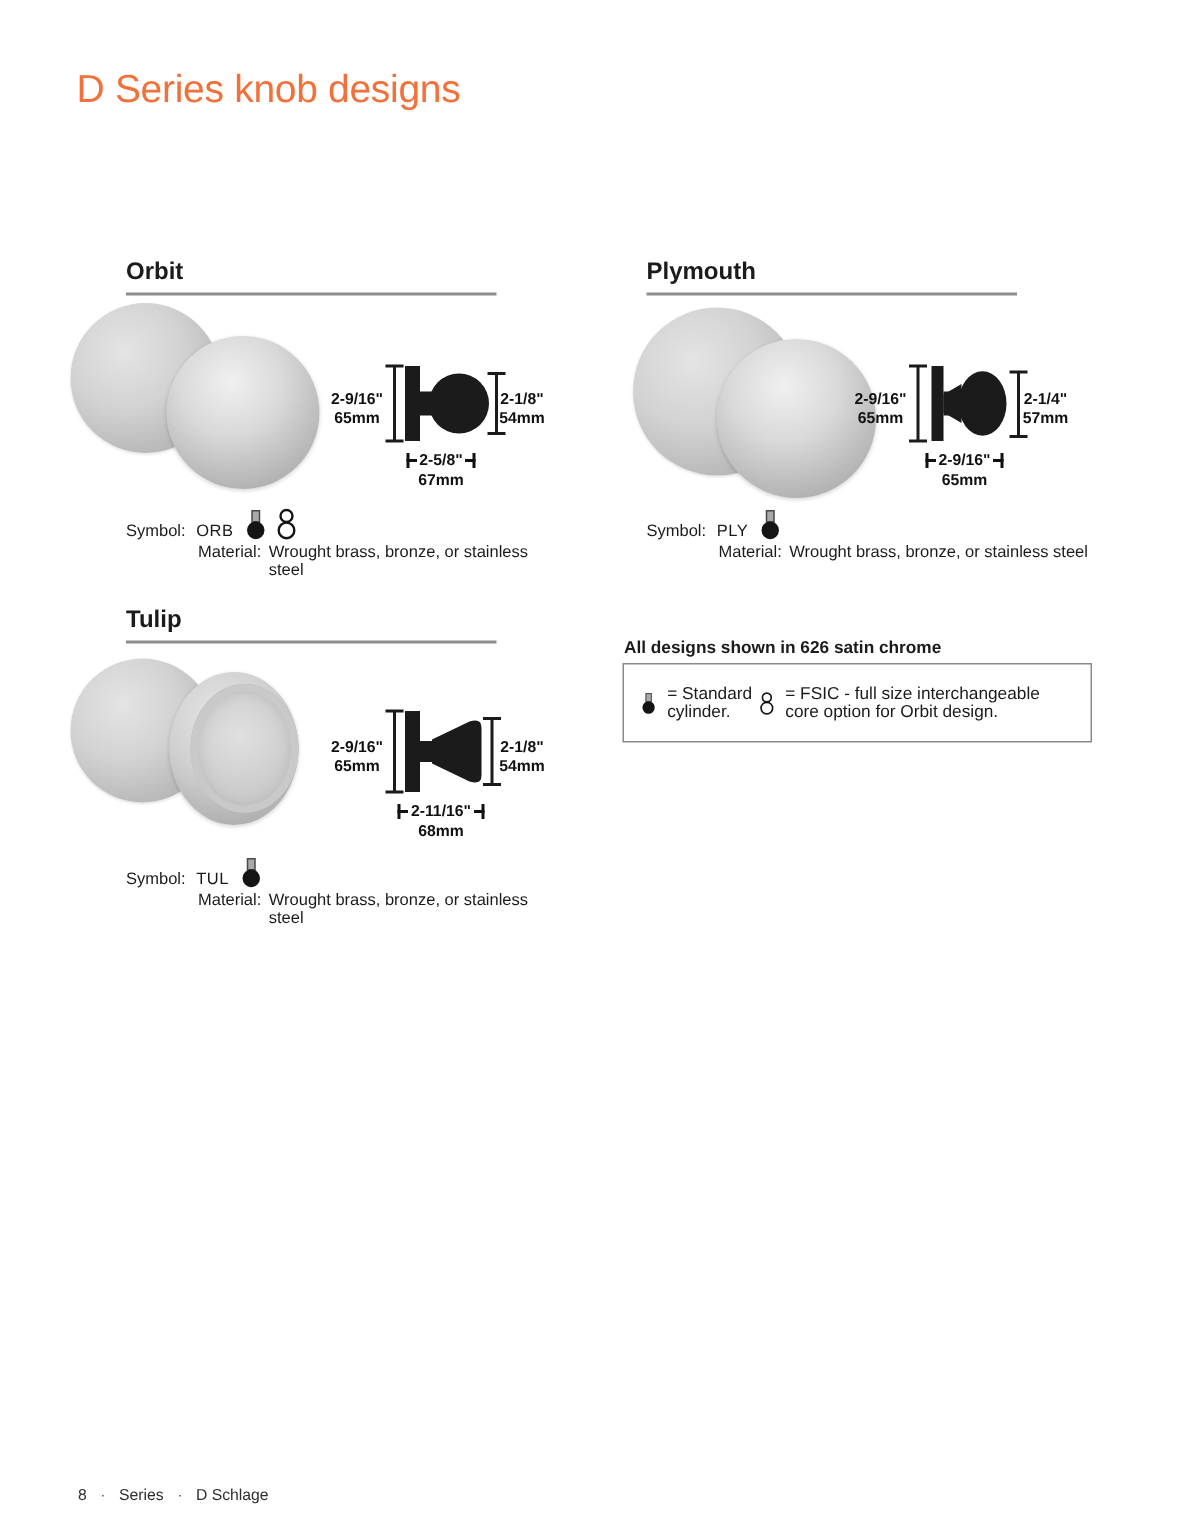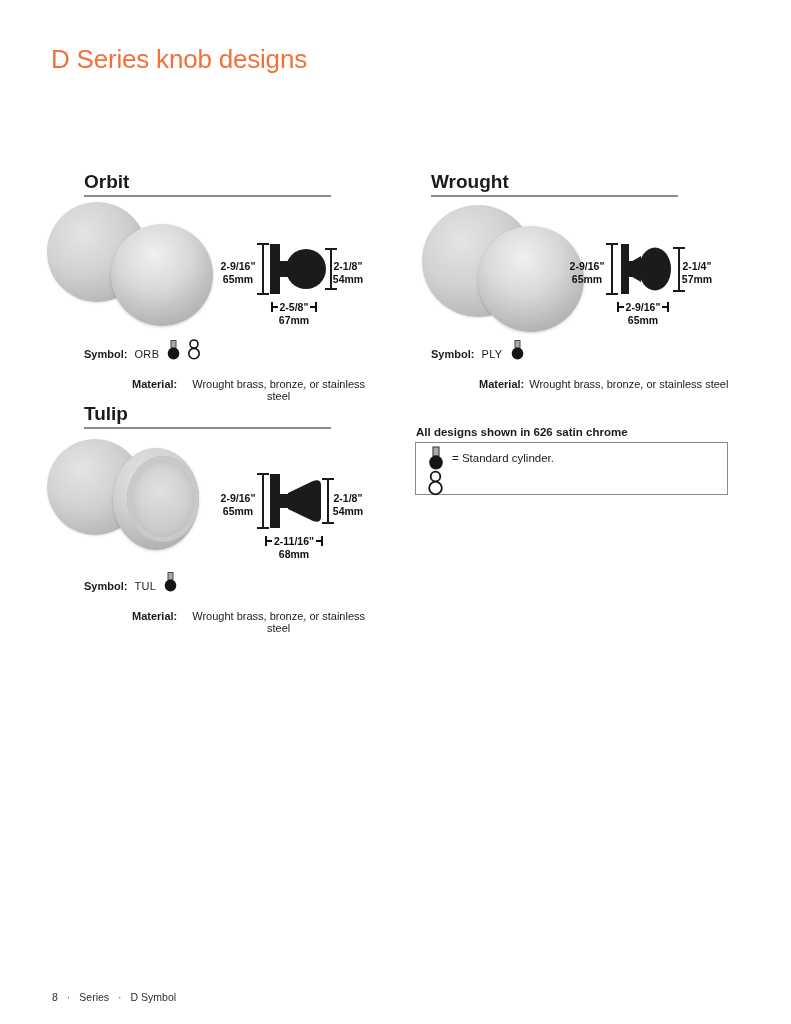--- a/index.html
+++ b/index.html
@@ -12,21 +12,21 @@
     position:absolute; left:51px; top:44px; margin:0;
     font-size:26px; font-weight:normal; letter-spacing:-0.2px; color:#f2703a;text-align:right;
   }
 
   
   .card { position:absolute; width:330px; height:210px; }
   #card-orbit    { left:45px;  top:172px; }
   #card-plymouth { left:420px; top:172px; }
   #card-tulip    { left:45px;  top:404px; }
 
-  .kname { margin:0; font-size:19px; font-weight:bold; color:#1b1b1b; line-height:20px; }
+  .kname { margin:0; font-size:16px; font-weight:bold; color:#1b1b1b; line-height:20px; }
   .rule  { height:2px; background:#8d8d8d; width:247px; margin-top:3px; }
   #card-orbit .kname, #card-orbit .rule,
   #card-tulip .kname, #card-tulip .rule { margin-left:39px; }
   #card-plymouth .kname, #card-plymouth .rule { margin-left:11px; }
 
   
   .photo { position:absolute; left:0; top:28px; width:175px; height:150px; }
   .photo div { position:absolute; border-radius:50%; }
   .rose {
     background:radial-gradient(circle at 36% 32%, #e4e4e4 0%, #d2d2d2 42%, #b6b6b6 78%, #c4c4c4 100%);
@@ -63,32 +63,32 @@
   .db-end::before { content:""; position:absolute; top:0; bottom:0; width:2px; background:#111; }
   .db-end.l::before { left:0; } .db-end.r::before { right:0; }
   .db-end::after { content:""; position:absolute; top:4px; height:2px; left:0; right:0; background:#111; }
   .db-text { padding:0 2px; }
 
   
   .meta { position:absolute; left:39px; font-size:11px; color:#1b1b1b; display:flex; }
   #card-plymouth .meta { left:11px; }
   .sym { top:168px; height:20px; align-items:flex-end; gap:7px; }
   .mat { top:190px; align-items:baseline; gap:5px;padding-left:48px; }
-  .meta .b { font-weight:bold;margin-top:16px; }
-  .meta .v { letter-spacing:0.4px;text-align:center; }
+  .meta .b { font-weight:normal; }
+  .meta .v { letter-spacing:0.4px; }
   .mat .v { letter-spacing:0; }
   .cyl-icons { display:flex; gap:6px; align-items:flex-end; }
 
   
   .legend-note { position:absolute; left:416px; top:426px; font-size:11.5px; color:#1b1b1b;font-weight:bold; }
   .legend-box {
     position:absolute; left:415px; top:442px; width:313px; height:53px;
     border:1.5px solid #8a8a8a; box-sizing:border-box;
     padding:3px 10px 3px 11px;
-    display:flex; flex-direction:column; justify-content:space-around;
+    display:flex; flex-direction:row; justify-content:space-around;
   }
   .legend-row { display:flex; align-items:center; gap:7px; font-size:11.5px; color:#1b1b1b; }
 
   
   .footer { position:absolute; left:52px; top:991px; display:flex; gap:9px;
             align-items:center; font-size:10.5px; color:#2e2e2e; }
   .footer .dot { color:#555; }
 </style>
 </head>
 <body>
@@ -144,21 +144,21 @@
       </svg>
     </span>
   </div>
   <div class="meta mat">
     <span class="b">Material:</span>
     <span class="v">Wrought brass, bronze, or stainless steel</span>
   </div>
 </section>
 
 <section class="card" id="card-plymouth">
-  <h2 class="kname">Wrought</h2>
+  <h2 class="kname">Plymouth</h2>
   <div class="rule"></div>
 
   <div class="photo">
     <div class="rose"></div>
     <div class="knob-front"></div>
   </div>
 
   <div class="diagram">
     <svg class="sil" width="148" height="112" viewBox="0 0 148 112">
       <path d="M39 14h12 M45 14v50 M39 64h12" stroke="#1b1b1b" stroke-width="2" fill="none"></path>
@@ -262,22 +262,23 @@
       <rect x="6" y="1" width="6" height="9" fill="#a9a9a9" stroke="#4a4a4a" stroke-width="1.2"></rect>
       <ellipse cx="9" cy="16.5" rx="6.8" ry="7" fill="#141414"></ellipse>
     </svg>
     <span>= Standard cylinder.</span>
   </div>
   <div class="legend-row">
     <svg width="17" height="26" viewBox="0 0 17 26">
       <circle cx="8.5" cy="18" r="6.3" fill="#fff" stroke="#141414" stroke-width="1.8"></circle>
       <circle cx="8.5" cy="6.5" r="4.8" fill="#fff" stroke="#141414" stroke-width="1.8"></circle>
     </svg>
+    <span>= FSIC - full size interchangeable core option for Orbit design.</span>
   </div>
 </div>
 
 <div class="footer">
   <span>8</span>
   <span class="dot">·</span>
   <span>Series</span>
   <span class="dot">·</span>
-  <span>D Symbol</span>
+  <span>D Schlage</span>
 </div>
 
 </body></html>

